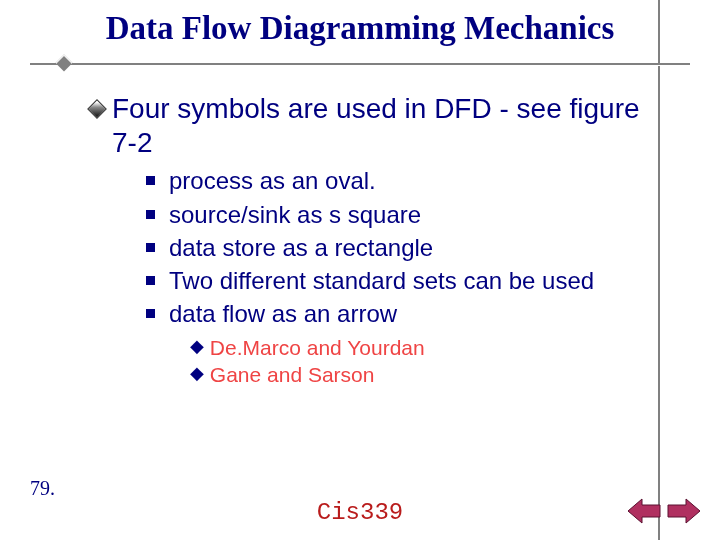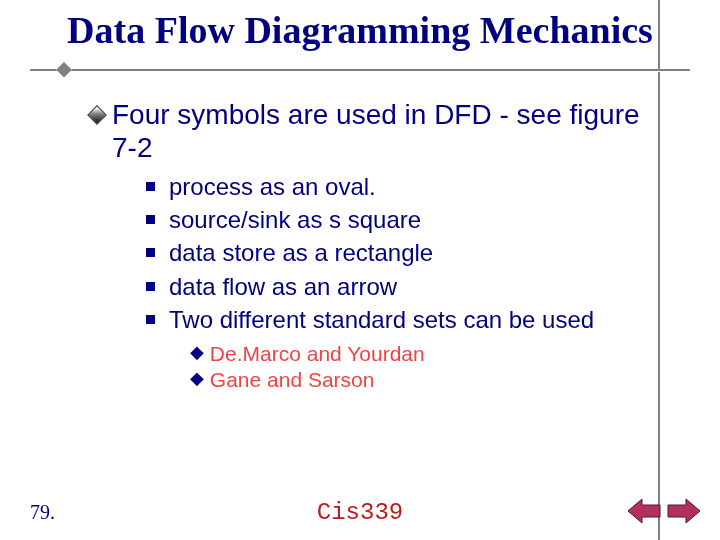--- a/index.html
+++ b/index.html
@@ -12,21 +12,21 @@
     overflow: hidden;
   }
   .slide {
     width: 100%;
     height: 100%;
     position: relative;
     padding: 0;
   }
   .title {
     text-align: center;
-    font-size: 38px;
+    font-size: 33px;
     color: #000080;
     font-family: "Times New Roman", Times, serif;
     line-height: 1.1;
     padding-top: 10px;
     padding-bottom: 8px;
   }
   .hr-wrap {
     position: relative;
     height: 18px;
     margin: 0 30px 20px 30px;
@@ -127,21 +127,21 @@
     margin-right: 6px;
     flex: 0 0 auto;
   }
   .lvl3-text {
     font-size: 21px;
     color: #ef4444;
     line-height: 1.25;
   }
   .page-num {
     position: absolute;
-    bottom: 16px;
+    bottom: 40px;
     left: 30px;
     font-size: 20px;
     color: #000080;
     font-family: "Times New Roman", Times, serif;
   }
   .footer-center {
     position: absolute;
     bottom: 14px;
     left: 50%;
     transform: translateX(-50%);
@@ -191,25 +191,25 @@
       <div class="lvl2">
         <div class="lvl2-bullet"></div>
         <div class="lvl2-text">source/sink as s square</div>
       </div>
       <div class="lvl2">
         <div class="lvl2-bullet"></div>
         <div class="lvl2-text">data store as a rectangle</div>
       </div>
       <div class="lvl2">
         <div class="lvl2-bullet"></div>
+        <div class="lvl2-text">Two different standard sets can be used</div>
+      </div>
+      <div class="lvl2">
+        <div class="lvl2-bullet"></div>
         <div class="lvl2-text">data flow as an arrow</div>
-      </div>
-      <div class="lvl2">
-        <div class="lvl2-bullet"></div>
-        <div class="lvl2-text">Two different standard sets can be used</div>
       </div>
     </div>
 
     <div class="lvl3-list">
       <div class="lvl3">
         <div class="lvl3-bullet">◆</div>
         <div class="lvl3-text">De.Marco and Yourdan</div>
       </div>
       <div class="lvl3">
         <div class="lvl3-bullet">◆</div>

